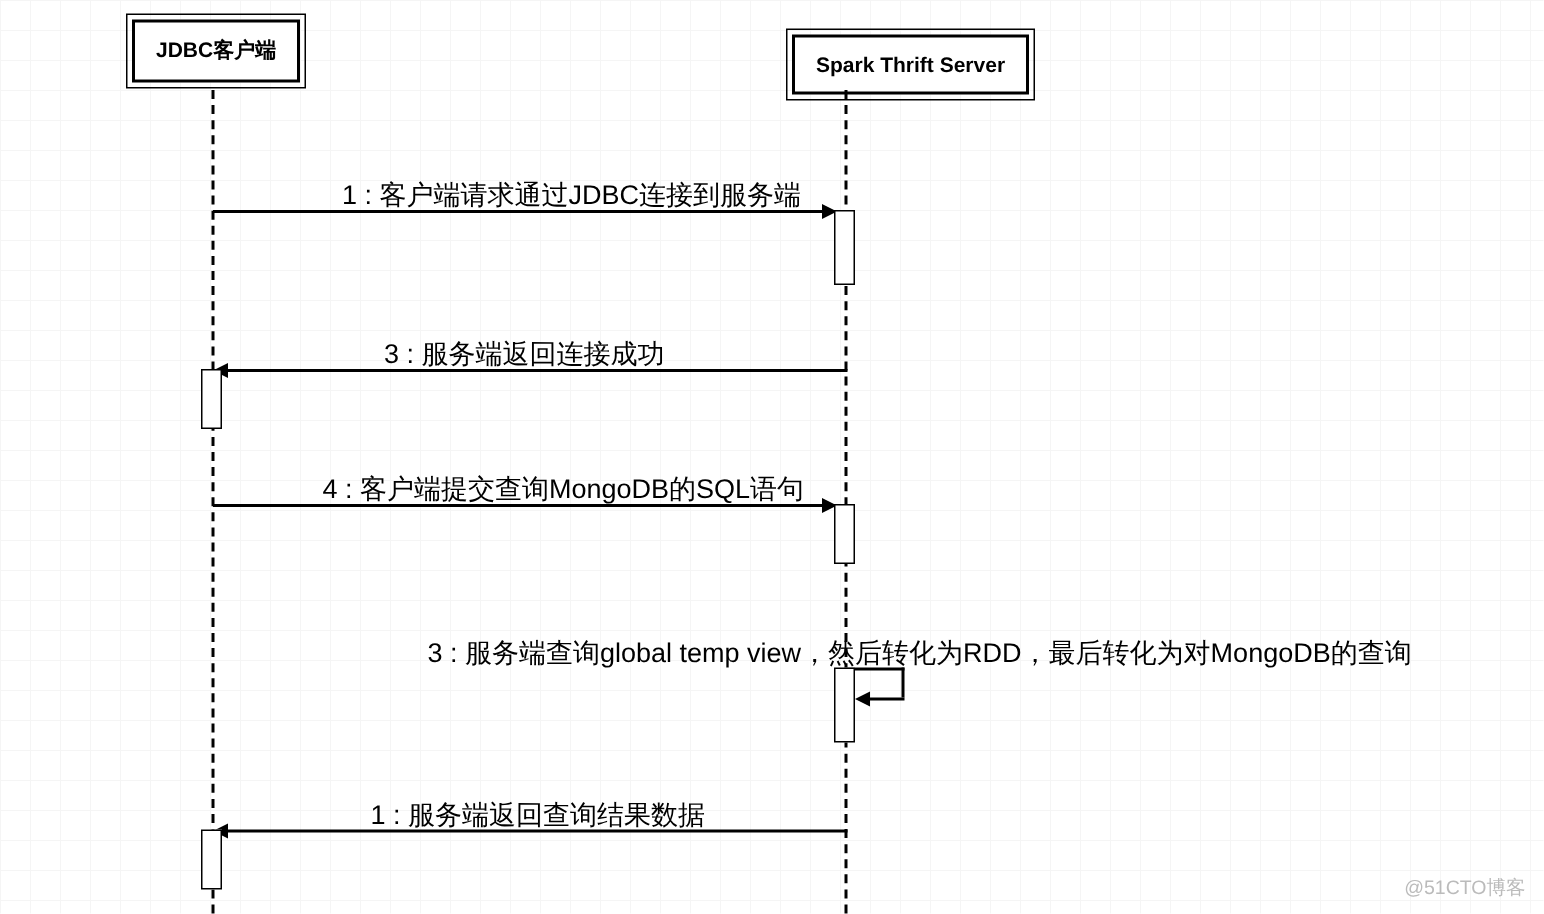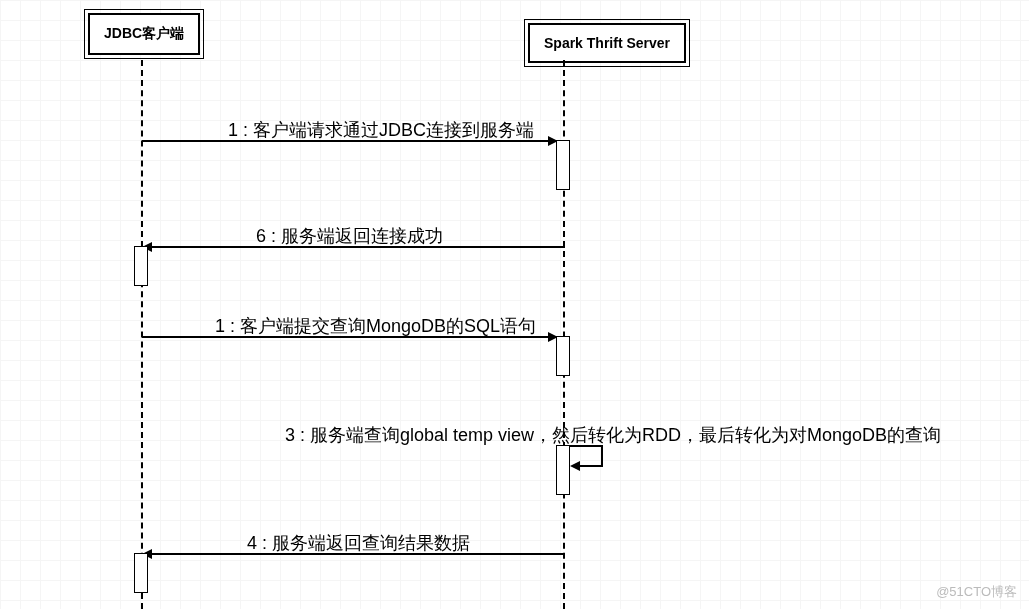--- a/index.html
+++ b/index.html
@@ -104,35 +104,35 @@
 </div>
 
 <div class="lifeline" style="left: 141px;"></div>
 <div class="lifeline" style="left: 563px;"></div>
 
 <div class="message-label" style="left: 228px; top: 118px;">1 : 客户端请求通过JDBC连接到服务端</div>
 <div class="message-arrow" style="left: 142px; top: 140px; width: 410px;"></div>
 <div class="arrow-head-right" style="left: 548px; top: 136px;"></div>
 <div class="activation" style="left: 556px; top: 140px; height: 50px;"></div>
 
-<div class="message-label" style="left: 256px; top: 224px;">6 : 服务端返回连接成功</div>
+<div class="message-label" style="left: 256px; top: 224px;">3 : 服务端返回连接成功</div>
 <div class="message-arrow" style="left: 150px; top: 246px; width: 415px;"></div>
 <div class="arrow-head-left" style="left: 142px; top: 242px;"></div>
 <div class="activation" style="left: 134px; top: 246px; height: 40px;"></div>
 
-<div class="message-label" style="left: 215px; top: 314px;">1 : 客户端提交查询MongoDB的SQL语句</div>
+<div class="message-label" style="left: 215px; top: 314px;">4 : 客户端提交查询MongoDB的SQL语句</div>
 <div class="message-arrow" style="left: 142px; top: 336px; width: 410px;"></div>
 <div class="arrow-head-right" style="left: 548px; top: 332px;"></div>
 <div class="activation" style="left: 556px; top: 336px; height: 40px;"></div>
 
 <div class="message-label" style="left: 285px; top: 423px;">3 : 服务端查询global temp view，然后转化为RDD，最后转化为对MongoDB的查询</div>
 <div class="self-call-h" style="left: 563px; top: 445px; width: 40px;"></div>
 <div class="self-call-v" style="left: 601px; top: 445px; height: 20px;"></div>
 <div class="self-call-h" style="left: 577px; top: 465px; width: 26px;"></div>
 <div class="arrow-head-left" style="left: 570px; top: 461px;"></div>
 <div class="activation" style="left: 556px; top: 445px; height: 50px;"></div>
 
-<div class="message-label" style="left: 247px; top: 531px;">4 : 服务端返回查询结果数据</div>
+<div class="message-label" style="left: 247px; top: 531px;">1 : 服务端返回查询结果数据</div>
 <div class="message-arrow" style="left: 150px; top: 553px; width: 415px;"></div>
 <div class="arrow-head-left" style="left: 142px; top: 549px;"></div>
 <div class="activation" style="left: 134px; top: 553px; height: 40px;"></div>
 
 <div class="watermark">@51CTO博客</div>
 
 </body></html>

